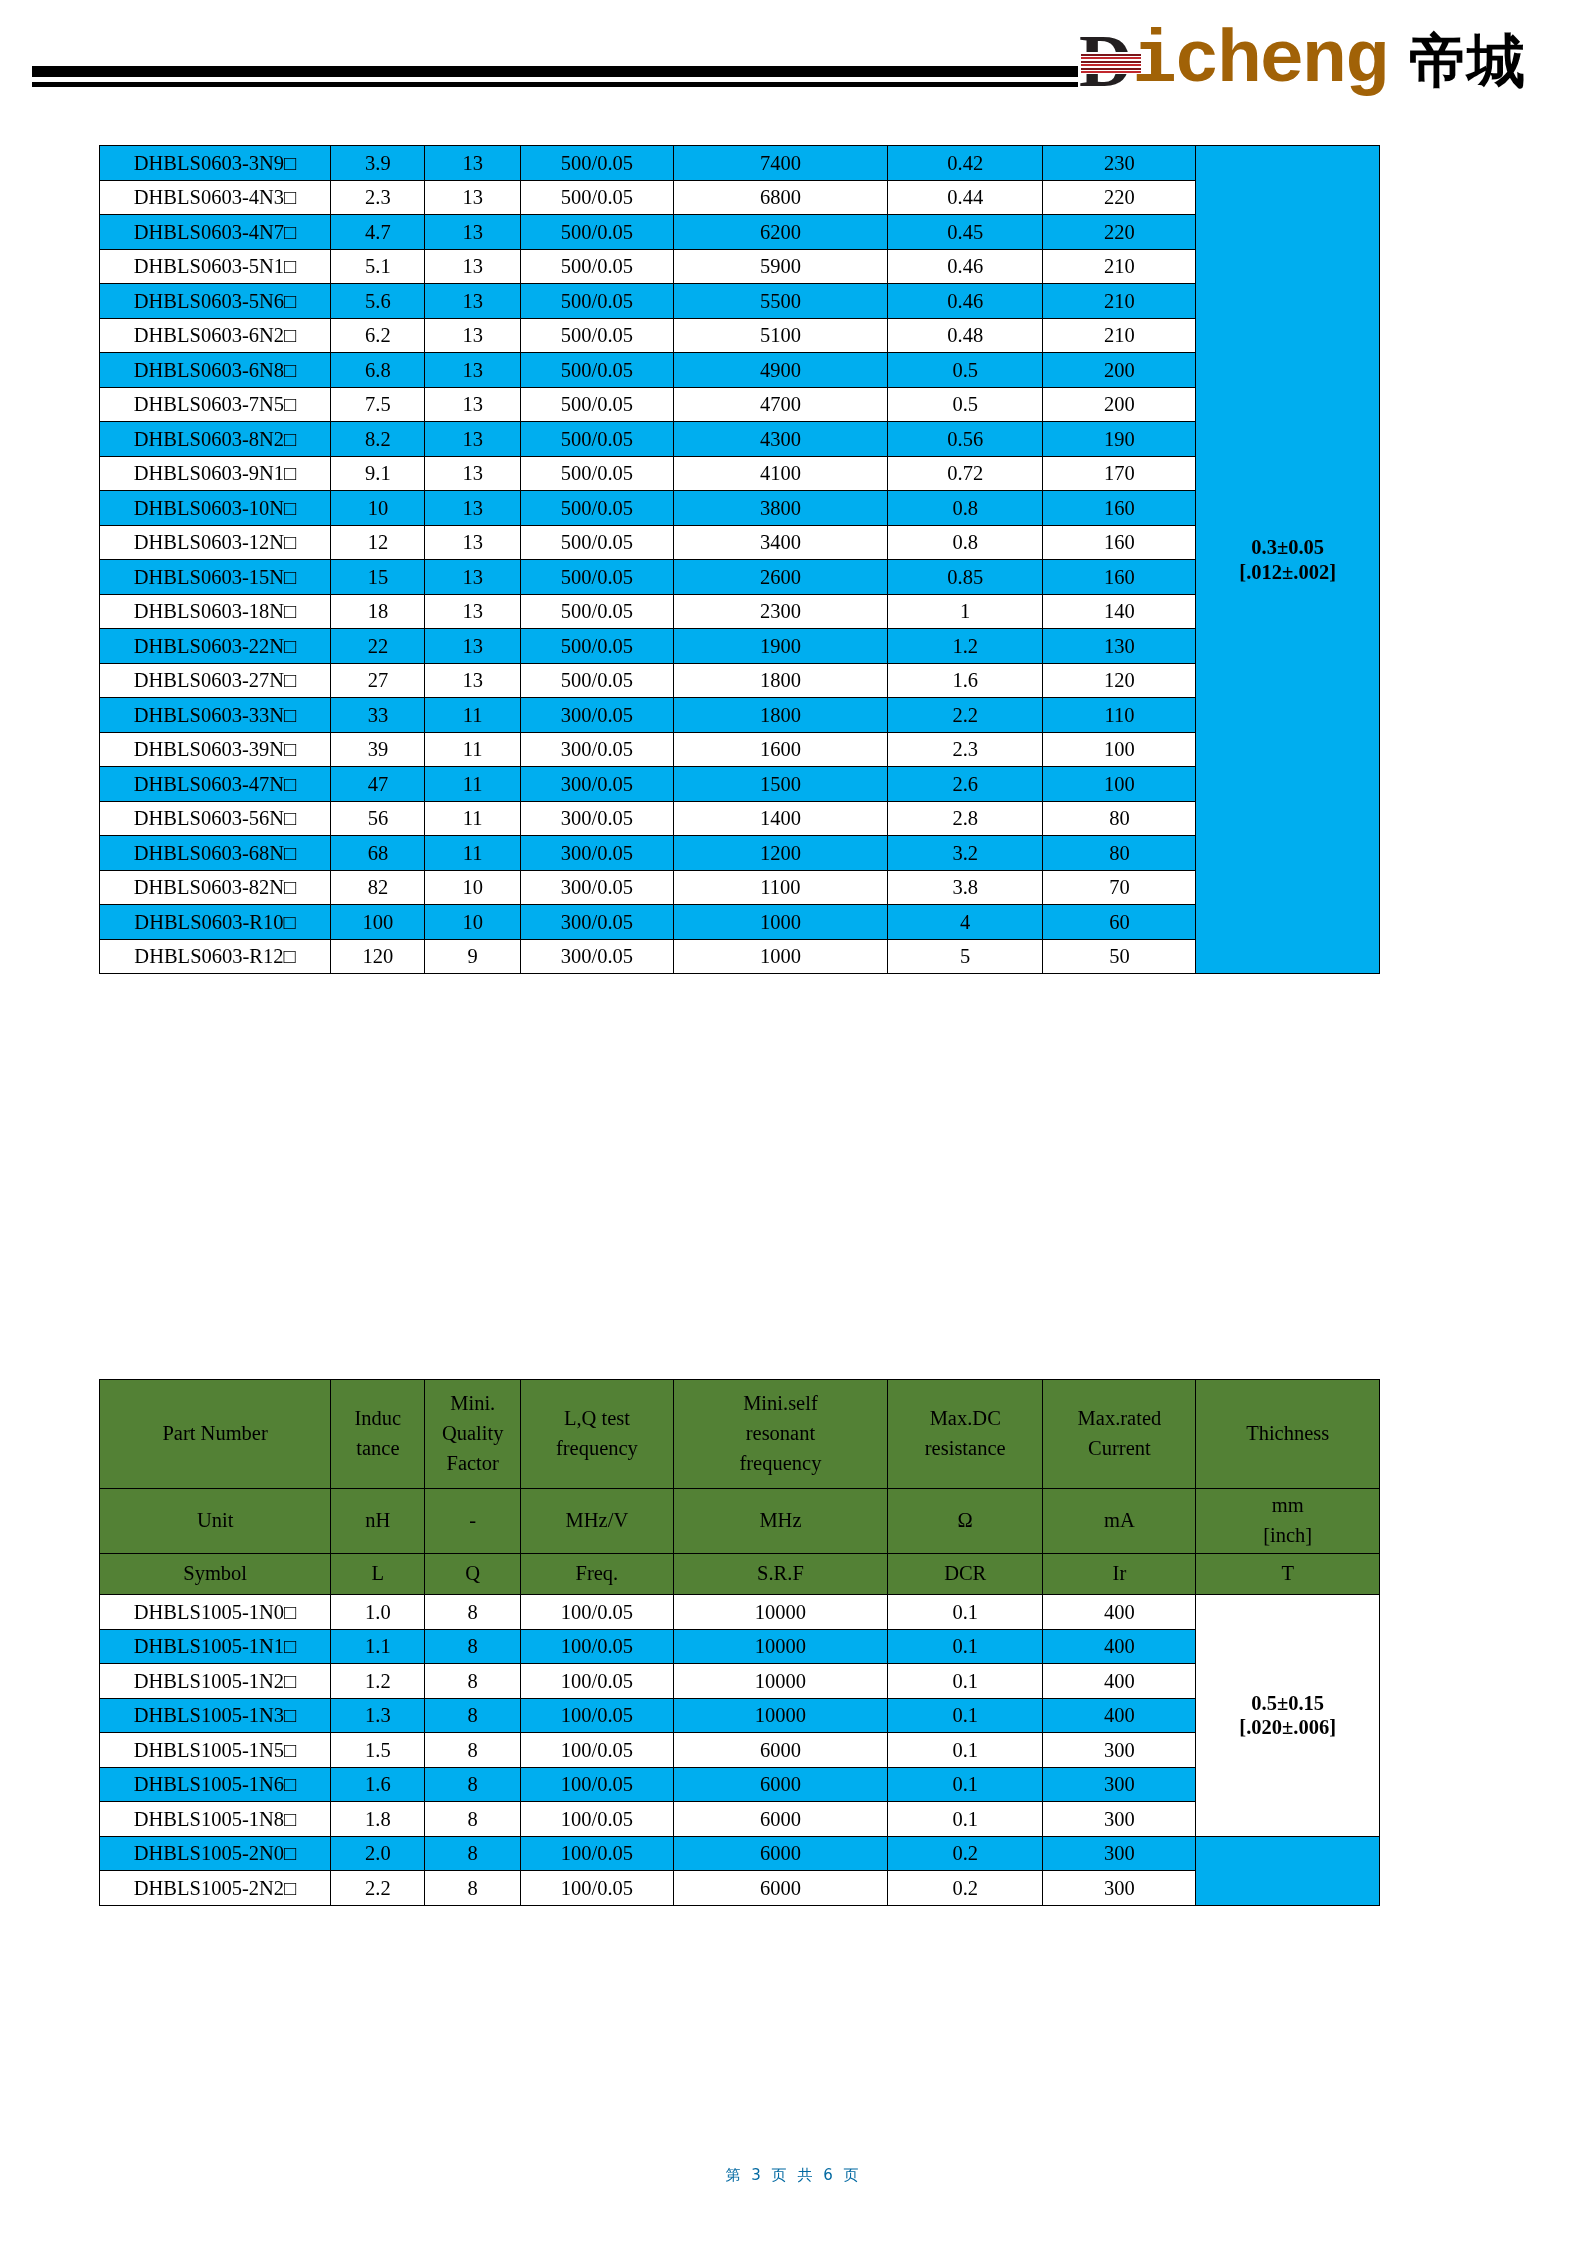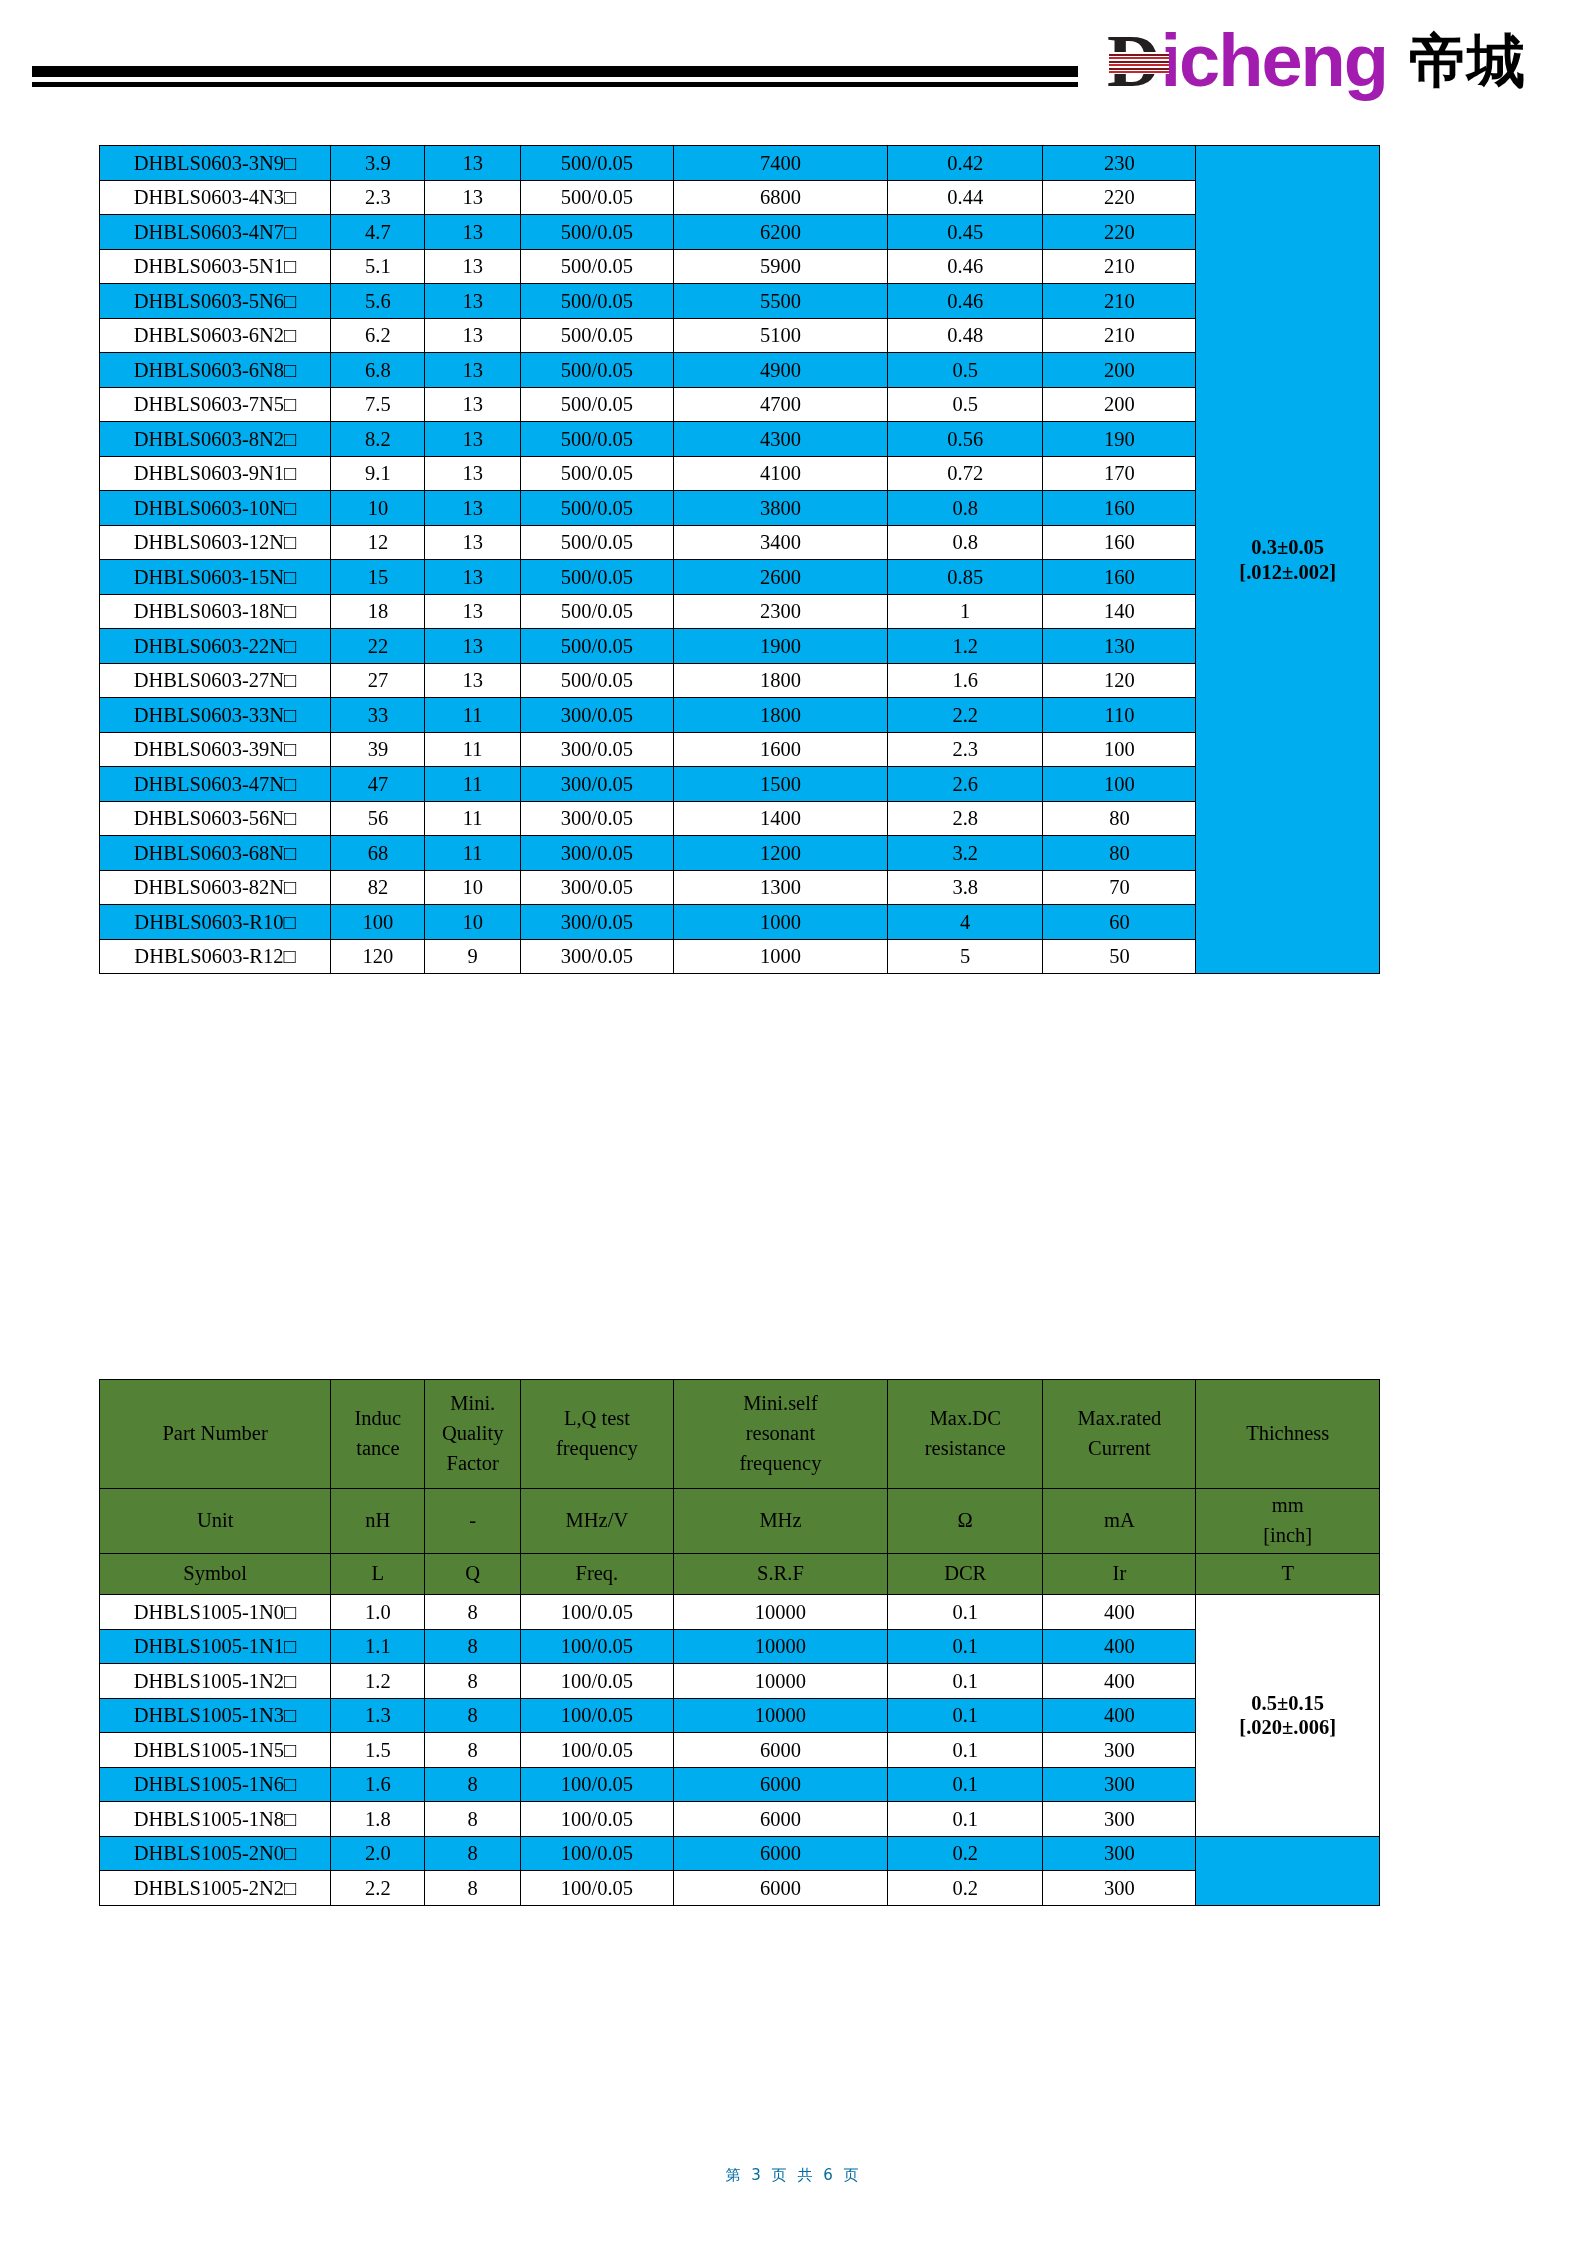--- a/index.html
+++ b/index.html
@@ -30,23 +30,23 @@
   .logo-d .stripes {
     position:absolute; left:2px; top:28px; width:60px; height:22px;
     background:repeating-linear-gradient(
         to bottom,
         #ffffff 0px, #ffffff 2px,
         #7a1418 2px, #7a1418 4px,
         #ffffff 4px, #ffffff 5px,
         #c1272d 5px, #c1272d 7px);
   }
   .logo-icheng {
-    font-family:Liberation Sans, sans-serif;
+    font-family:Liberation Mono, monospace;
     font-size:74px; font-weight:bold; line-height:74px;
-    color:#a21caf; letter-spacing:-2px;
+    color:#a16207; letter-spacing:-2px;
   }
   .logo-cn {
     font-family:"DejaVu Sans","Liberation Sans",sans-serif;
     font-size:58px; font-weight:bold; line-height:62px;
     color:#000000; margin-left:22px; letter-spacing:0px;
   }
   .rule-thick {
     position:absolute; left:32px; top:66px; width:1046px; height:11px;
     background:#000000;
   }
@@ -327,21 +327,21 @@
         <td>300/0.05</td>
         <td>1200</td>
         <td>3.2</td>
         <td>80</td>
       </tr>
       <tr class="data">
         <td class="pn">DHBLS0603-82N□</td>
         <td>82</td>
         <td>10</td>
         <td>300/0.05</td>
-        <td>1300</td>
+        <td>1100</td>
         <td>3.8</td>
         <td>70</td>
       </tr>
       <tr class="data row-alt">
         <td class="pn">DHBLS0603-R10□</td>
         <td>100</td>
         <td>10</td>
         <td>300/0.05</td>
         <td>1000</td>
         <td>4</td>

